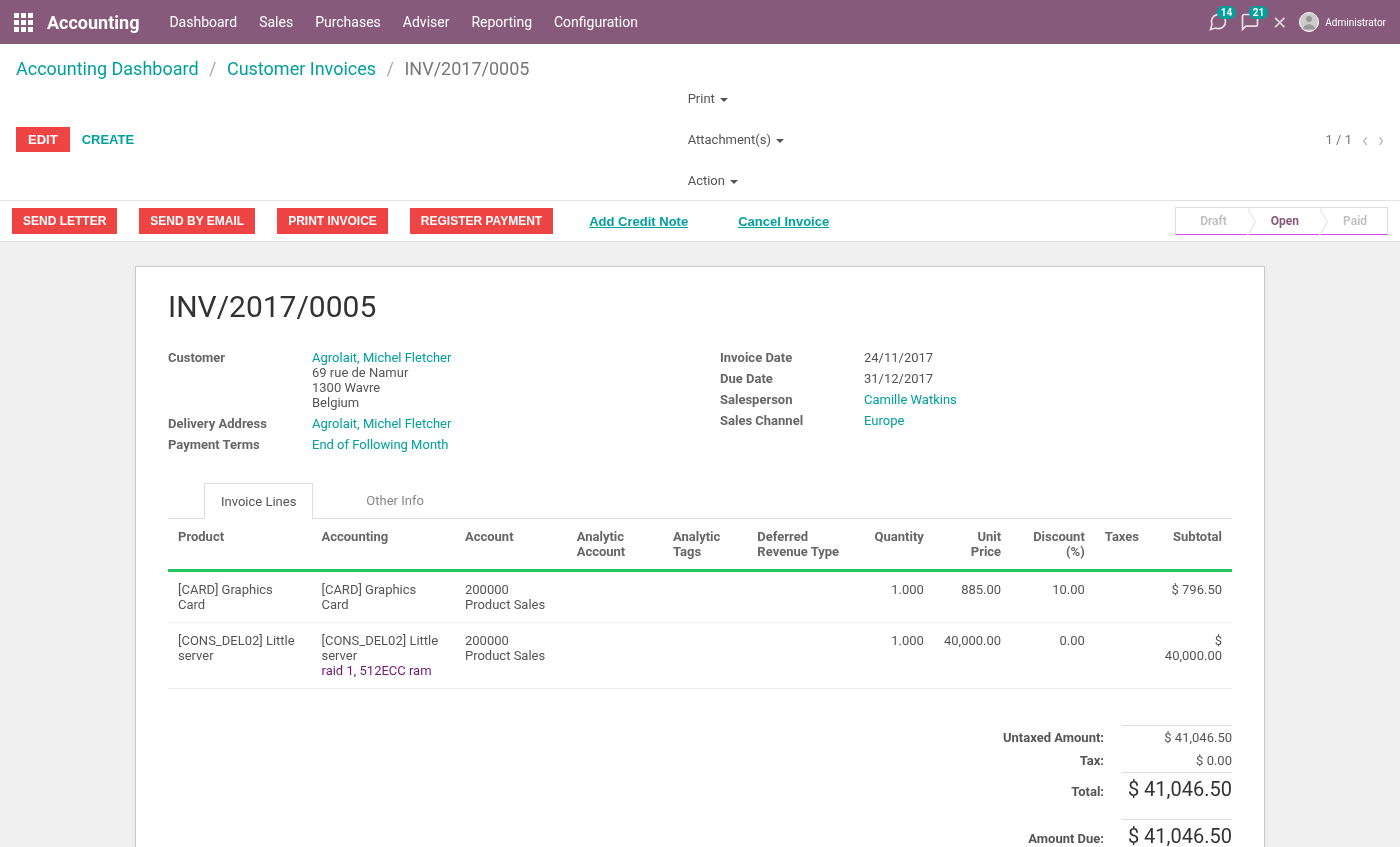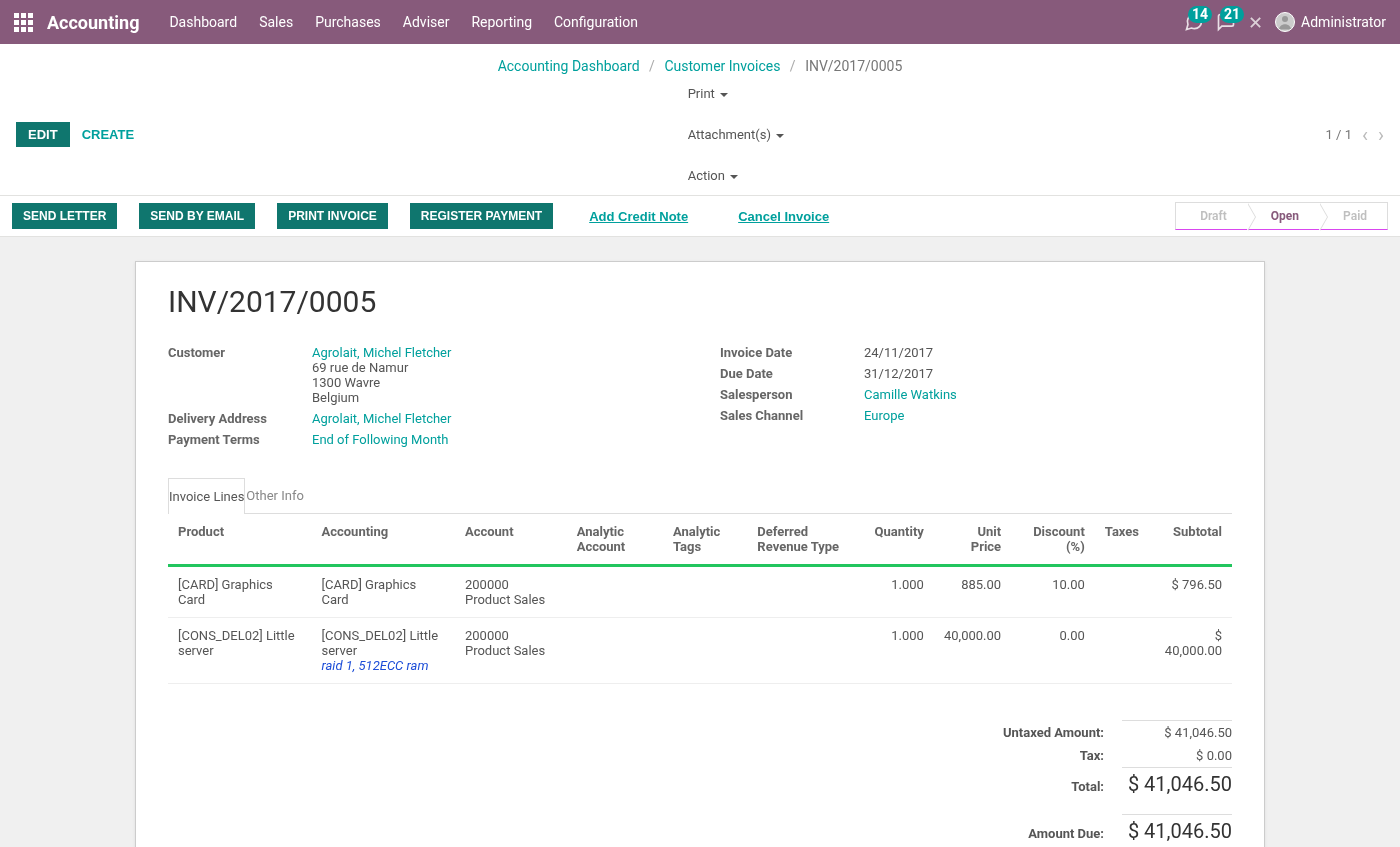--- a/index.html
+++ b/index.html
@@ -8,35 +8,35 @@
   
   .topnav { background: #875a7b; color: #fff; height: 44px; display: flex; align-items: center; padding: 0 14px; }
   .apps-icon { display: grid; grid-template-columns: repeat(3,5px); grid-template-rows: repeat(3,5px); gap: 2px; margin-right: 14px; cursor: pointer; }
   .apps-icon span { background: #fff; width: 5px; height: 5px; }
   .brand { font-size: 18px; font-weight: 700; margin-right: 30px; }
   .topnav-menu { display: flex; gap: 22px; }
   .topnav-menu a { color: #fff; text-decoration: none; font-size: 14px; }
   .topnav-right { margin-left: auto; display: flex; align-items: center; gap: 12px; }
   .bubble { position: relative; display: inline-flex; }
   .bubble svg { width: 20px; height: 20px; }
-  .badge { position: absolute; top: -6px; right: -8px; background: #00a09d; color: #fff; border-radius: 9px; font-size: 14px; padding: 1px 4px; font-weight: 700; line-height: 1.1; }
-  .user-area { display: flex; align-items: center; gap: 6px; color: #fff; font-size: 14px; }
+  .badge { position: absolute; top: -6px; right: -8px; background: #00a09d; color: #fff; border-radius: 9px; font-size: 10px; padding: 1px 4px; font-weight: 700; line-height: 1.1; }
+  .user-area { display: flex; align-items: center; gap: 6px; color: #fff; font-size: 10px; }
   .avatar { width: 20px; height: 20px; border-radius: 50%; background: #ccc; border: 1px solid #fff; overflow: hidden; display: inline-flex; align-items: center; justify-content: center; }
   .avatar svg { width: 100%; height: 100%; }
   .close-x { color: #dcd0d7; font-size: 18px; cursor: pointer; }
   
   
   .crumbbar { background: #fff; padding: 14px 16px 0 16px; }
-  .breadcrumb { font-size: 14px; color: #777; text-align: center; }
+  .breadcrumb { font-size: 18px; color: #777; }
   .breadcrumb a { color: #00a09d; text-decoration: none; }
   .breadcrumb .sep { color: #aaa; padding: 0 6px; }
   
   .toolbar { display: flex; align-items: center; padding: 12px 16px 12px 16px; background: #fff; border-bottom: 1px solid #e2e2e0; }
   .btn { display: inline-block; padding: 5px 12px; font-size: 13px; cursor: pointer; border: none; }
-  .btn-primary { background: #0f766e; color: #fff; font-weight: 600; text-transform: uppercase; }
+  .btn-primary { background: #ef4444; color: #fff; font-weight: 600; text-transform: uppercase; }
   .btn-link { background: none; color: #00a09d; font-weight: 600; text-transform: uppercase; }
   .toolbar-center { margin-left: auto; margin-right: auto; display: flex; gap: 26px; color: #555; flex-direction: column; }
   .dropdown-caret::after { content: ""; display: inline-block; margin-left: 5px; border-top: 4px solid #555; border-left: 4px solid transparent; border-right: 4px solid transparent; vertical-align: middle; }
   .pager { color: #777; display: flex; align-items: center; gap: 10px; }
   .chev { font-size: 20px; color: #bbb; cursor: pointer; line-height: 1; }
   
   
   .actionbar { background: #fff; border-bottom: 1px solid #e2e2e0; padding: 6px 12px; display: flex; align-items: center; gap: 22px; }
   .actionbar .btn-primary { font-size: 12px; padding: 6px 11px; }
   .btn-link-lg { background: none; color: #00a09d; font-weight: 700; font-size: 13px; padding: 6px 14px; border: none; cursor: pointer; text-decoration: underline; }
@@ -59,30 +59,30 @@
   
   .info-cols { display: flex; gap: 40px; }
   .info-col { flex: 1; }
   .field-row { display: flex; margin-bottom: 6px; font-size: 13px; }
   .field-label { width: 144px; color: #666; font-weight: 700; flex-shrink: 0; }
   .field-val { color: #555; }
   .field-val a, .link { color: #00a09d; text-decoration: none; }
   
   
   .tabs { display: flex; margin-top: 24px; border-bottom: 1px solid #ddd; }
-  .tab { padding: 10px 0; color: #888; cursor: pointer; border: 1px solid transparent; border-bottom: none; }
+  .tab { padding: 10px 16px; color: #888; cursor: pointer; border: 1px solid transparent; border-bottom: none; margin-left: 36px; }
   .tab.active { border-color: #ddd; background: #fff; color: #555; position: relative; top: 1px; }
   
   
   table.lines { width: 100%; border-collapse: collapse; font-size: 13px; }
   table.lines th { text-align: left; padding: 10px 10px; color: #666; font-weight: 700; border-bottom: 3px solid #22c55e; vertical-align: top; }
   table.lines th.num { text-align: right; }
   table.lines td { padding: 10px 10px; border-bottom: 1px solid #eee; color: #555; vertical-align: top; }
   table.lines td.num { text-align: right; }
-  table.lines .desc-sub { color: #1d4ed8; font-style: italic; }
+  table.lines .desc-sub { color: #701a75; }
   
   
   .totals { margin-top: 36px; display: flex; justify-content: flex-end; }
   .totals-inner { width: 260px; }
   .total-row { display: flex; justify-content: space-between; padding: 4px 0; font-size: 13px; color: #555; }
   .total-row .lab { text-align: right; flex: 1; font-weight: 700; padding-right: 18px; }
   .total-row .val { width: 110px; text-align: right; }
   .total-row.big .val { font-size: 20px; color: #333; }
   .total-row.big { align-items: baseline; }
   .total-sep { border-top: 1px solid #ddd; margin-left: auto; width: 110px; }

